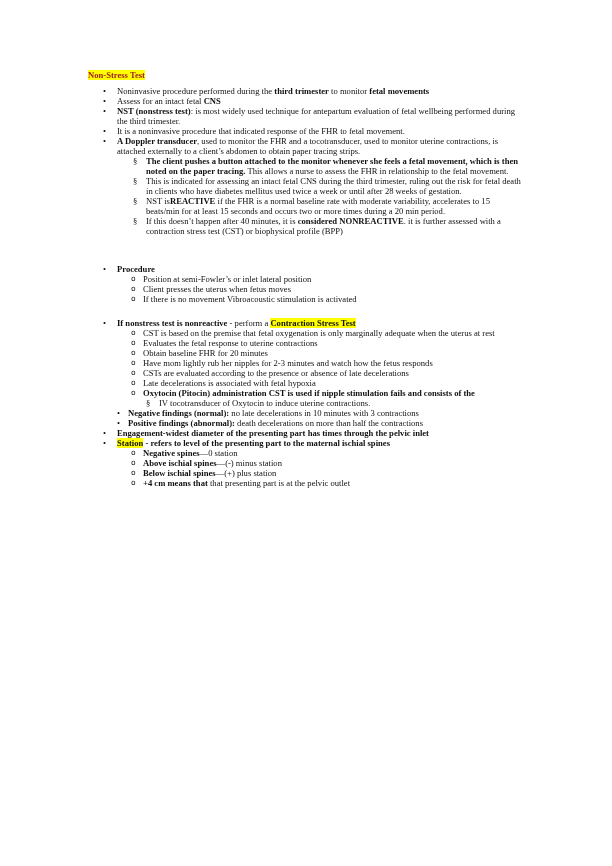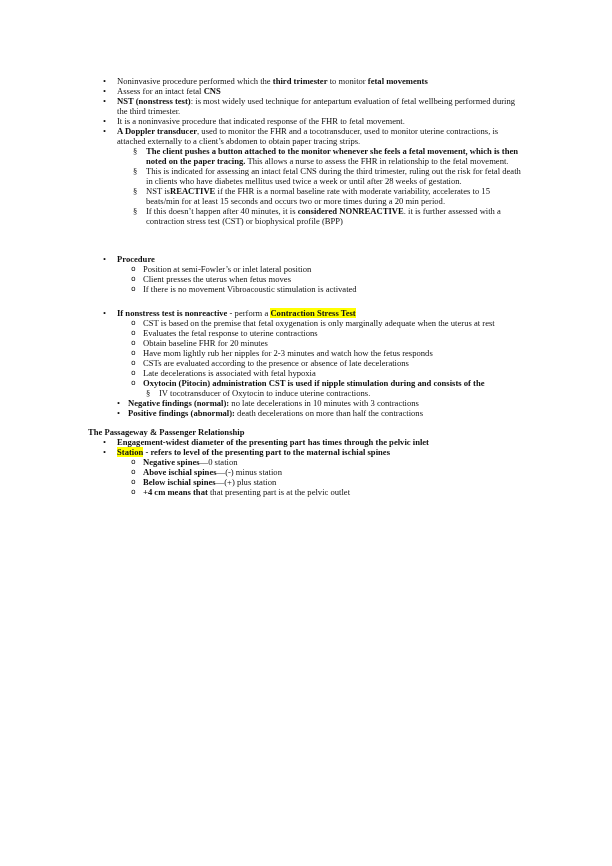--- a/index.html
+++ b/index.html
@@ -39,23 +39,26 @@
   .b { font-weight: bold; }
   .hl { background: #ffff00; }
   .red { color: #9b1c1f; }
   .h1line { font-weight: bold; }
 </style>
 </head>
 <body>
 
 <div class="page">
   <div id="doc">
+      <div class="line h1line" style="margin-left: 0px;">
+        <span class="text"><span class="b hl red">Non-Stress Test</span></span>
+      </div>
       <div class="line" style="margin-left: 15px; margin-top: 6px;">
         <span class="bullet" style="width: 14px;">•</span>
-        <span class="text"><span>Noninvasive procedure performed which the </span><span class="b">third trimester</span><span> to monitor </span><span class="b">fetal movements</span></span>
+        <span class="text"><span>Noninvasive procedure performed during the </span><span class="b">third trimester</span><span> to monitor </span><span class="b">fetal movements</span></span>
       </div>
       <div class="line" style="margin-left: 15px;">
         <span class="bullet" style="width: 14px;">•</span>
         <span class="text"><span>Assess for an intact fetal </span><span class="b">CNS</span></span>
       </div>
       <div class="line" style="margin-left: 15px;">
         <span class="bullet" style="width: 14px;">•</span>
         <span class="text"><span class="b">NST (nonstress test)</span><span>: is most widely used technique for antepartum evaluation of fetal wellbeing performed during the third trimester.</span></span>
       </div>
       <div class="line" style="margin-left: 15px;">
@@ -121,36 +124,33 @@
       <div class="line" style="margin-left: 43px;">
         <span class="bullet mono" style="width: 12px;">o</span>
         <span class="text"><span>CSTs are evaluated according to the presence or absence of late decelerations</span></span>
       </div>
       <div class="line" style="margin-left: 43px;">
         <span class="bullet mono" style="width: 12px;">o</span>
         <span class="text"><span>Late decelerations is associated with fetal hypoxia</span></span>
       </div>
       <div class="line" style="margin-left: 43px;">
         <span class="bullet mono" style="width: 12px;">o</span>
-        <span class="text"><span class="b">Oxytocin (Pitocin) administration CST is used if nipple stimulation during and consists of the</span></span>
+        <span class="text"><span class="b">Oxytocin (Pitocin) administration CST is used if nipple stimulation fails and consists of the</span></span>
       </div>
       <div class="line" style="margin-left: 58px;">
         <span class="bullet" style="width: 13px;">§</span>
         <span class="text"><span>IV tocotransducer of Oxytocin to induce uterine contractions.</span></span>
       </div>
       <div class="line" style="margin-left: 29px;">
         <span class="bullet" style="width: 11px;">•</span>
         <span class="text"><span class="b">Negative findings (normal):</span><span> no late decelerations in 10 minutes with 3 contractions</span></span>
       </div>
       <div class="line" style="margin-left: 29px;">
         <span class="bullet" style="width: 11px;">•</span>
         <span class="text"><span class="b">Positive findings (abnormal):</span><span> death decelerations on more than half the contractions</span></span>
-      </div>
-      <div class="line h1line" style="margin-left: 0px; margin-top: 9px;">
-        <span class="text"><span class="b">The Passageway &amp; Passenger Relationship</span></span>
       </div>
       <div class="line" style="margin-left: 15px;">
         <span class="bullet" style="width: 14px;">•</span>
         <span class="text"><span class="b">Engagement-widest diameter of the presenting part has times through the pelvic inlet</span></span>
       </div>
       <div class="line" style="margin-left: 15px;">
         <span class="bullet" style="width: 14px;">•</span>
         <span class="text"><span class="b hl">Station</span><span class="b"> - refers to level of the presenting part to the maternal ischial spines</span></span>
       </div>
       <div class="line" style="margin-left: 43px;">

